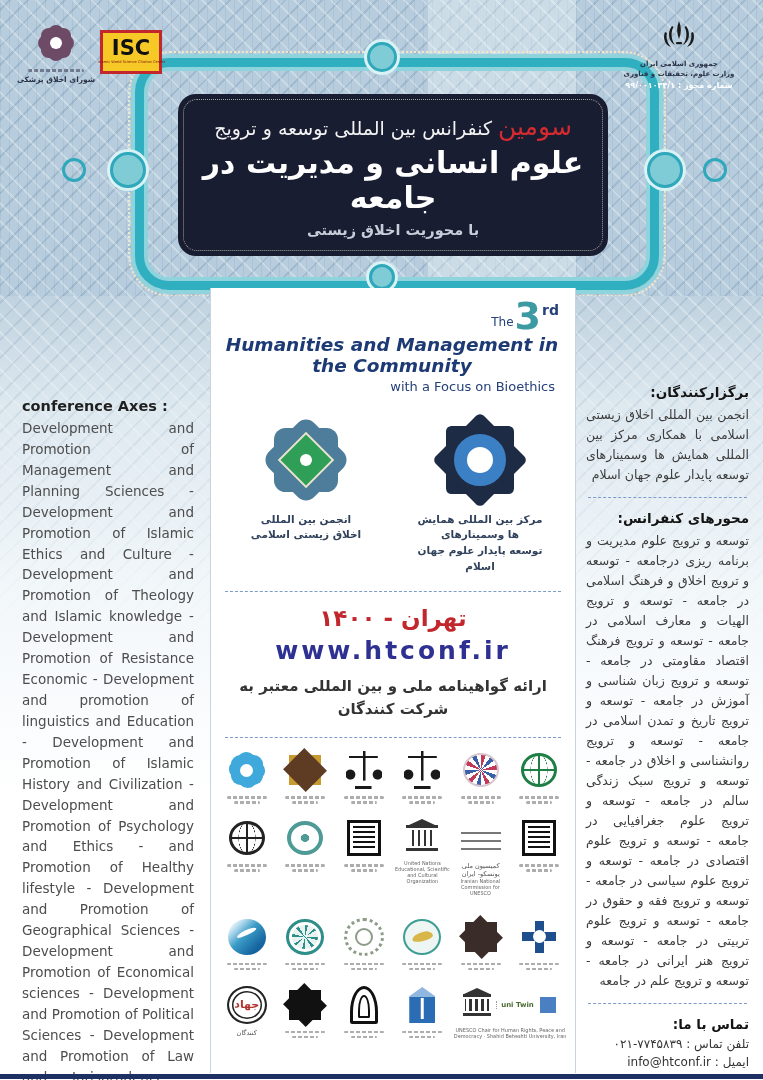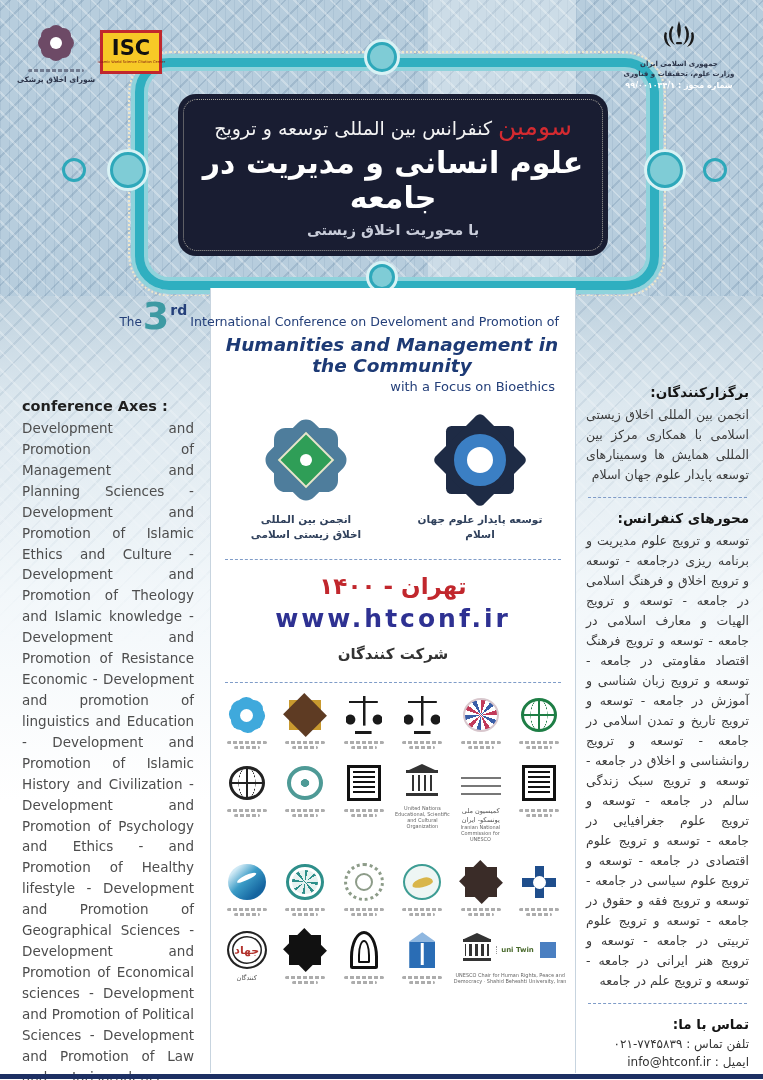--- a/index.html
+++ b/index.html
@@ -323,21 +323,20 @@
       </div>
     </div>
   </div>
 
   <div class="col-center">
     <div class="title-block">
       <div class="t1">
         <span class="the">The</span>
         <span class="n3">3</span>
         <span class="ord">rd</span>
-        <span class="rest">International Conference on Develoment and Promotion of</span>
       </div>
       <div class="t2">Humanities and Management in the Community</div>
       <div class="t3">with a Focus on Bioethics</div>
     </div>
 
     <div class="org-row">
       <div class="org">
         <div class="org-icon org-green">
           <div class="p1"></div>
             <div class="p2"></div>
@@ -347,31 +346,33 @@
           <div>انجمن بین المللی</div>
           <div>اخلاق زیستی اسلامی</div>
         </div>
       </div>
       <div class="org">
         <div class="org-icon org-blue">
           <div class="s1"></div>
             <div class="s2"></div>
         </div>
         <div class="org-cap">
+          <div>مرکز بین المللی همایش ها وسمینارهای</div>
           <div>توسعه پایدار علوم جهان اسلام</div>
         </div>
       </div>
     </div>
 
     <hr class="c-sep">
     <div class="city">تهران - ۱۴۰۰</div>
     <div class="site">
       <a href="#">www.htconf.ir</a>
     </div>
     <div class="cert">
+      <div>ارائه گواهینامه ملی و بین المللی معتبر به</div>
       <div>شرکت کنندگان</div>
     </div>
     <hr class="c-sep">
 
     <div class="grid" id="sponsor-grid">
         <div class="cell">
           <div class="icon">
             <div class="shp sh-flower8" style="--c: #3fa9dc;"></div>
           </div>
           <div class="squig"></div>

